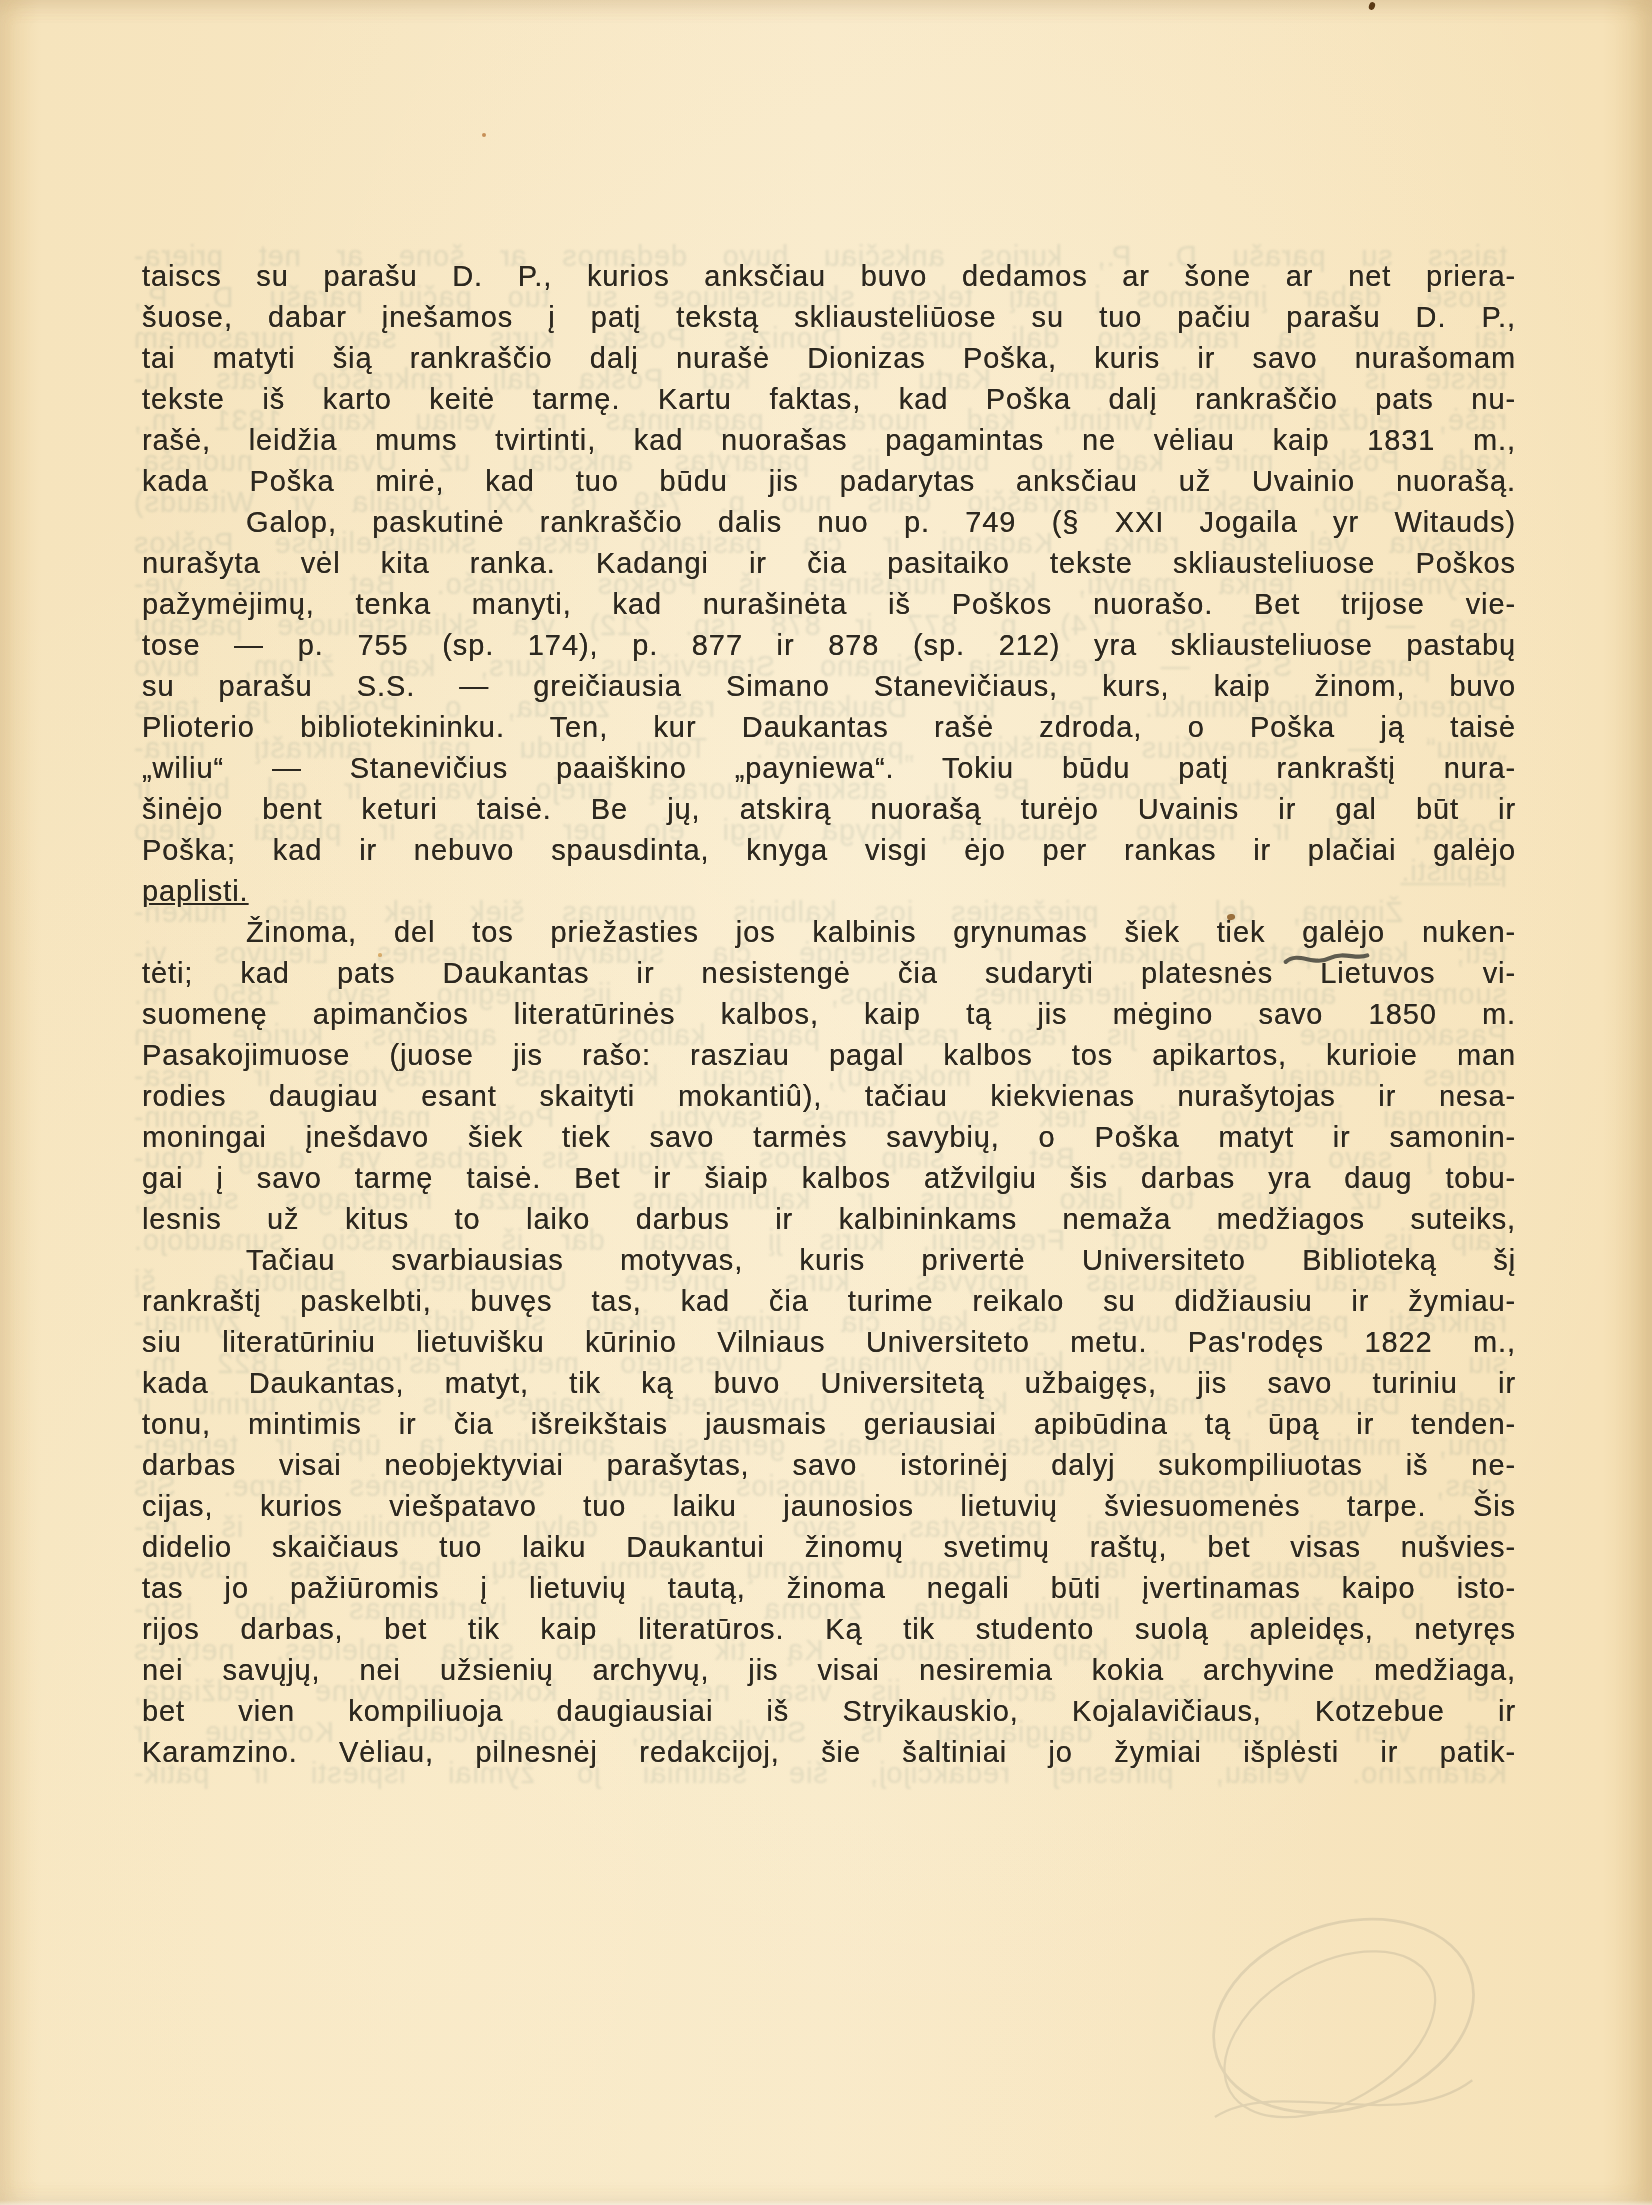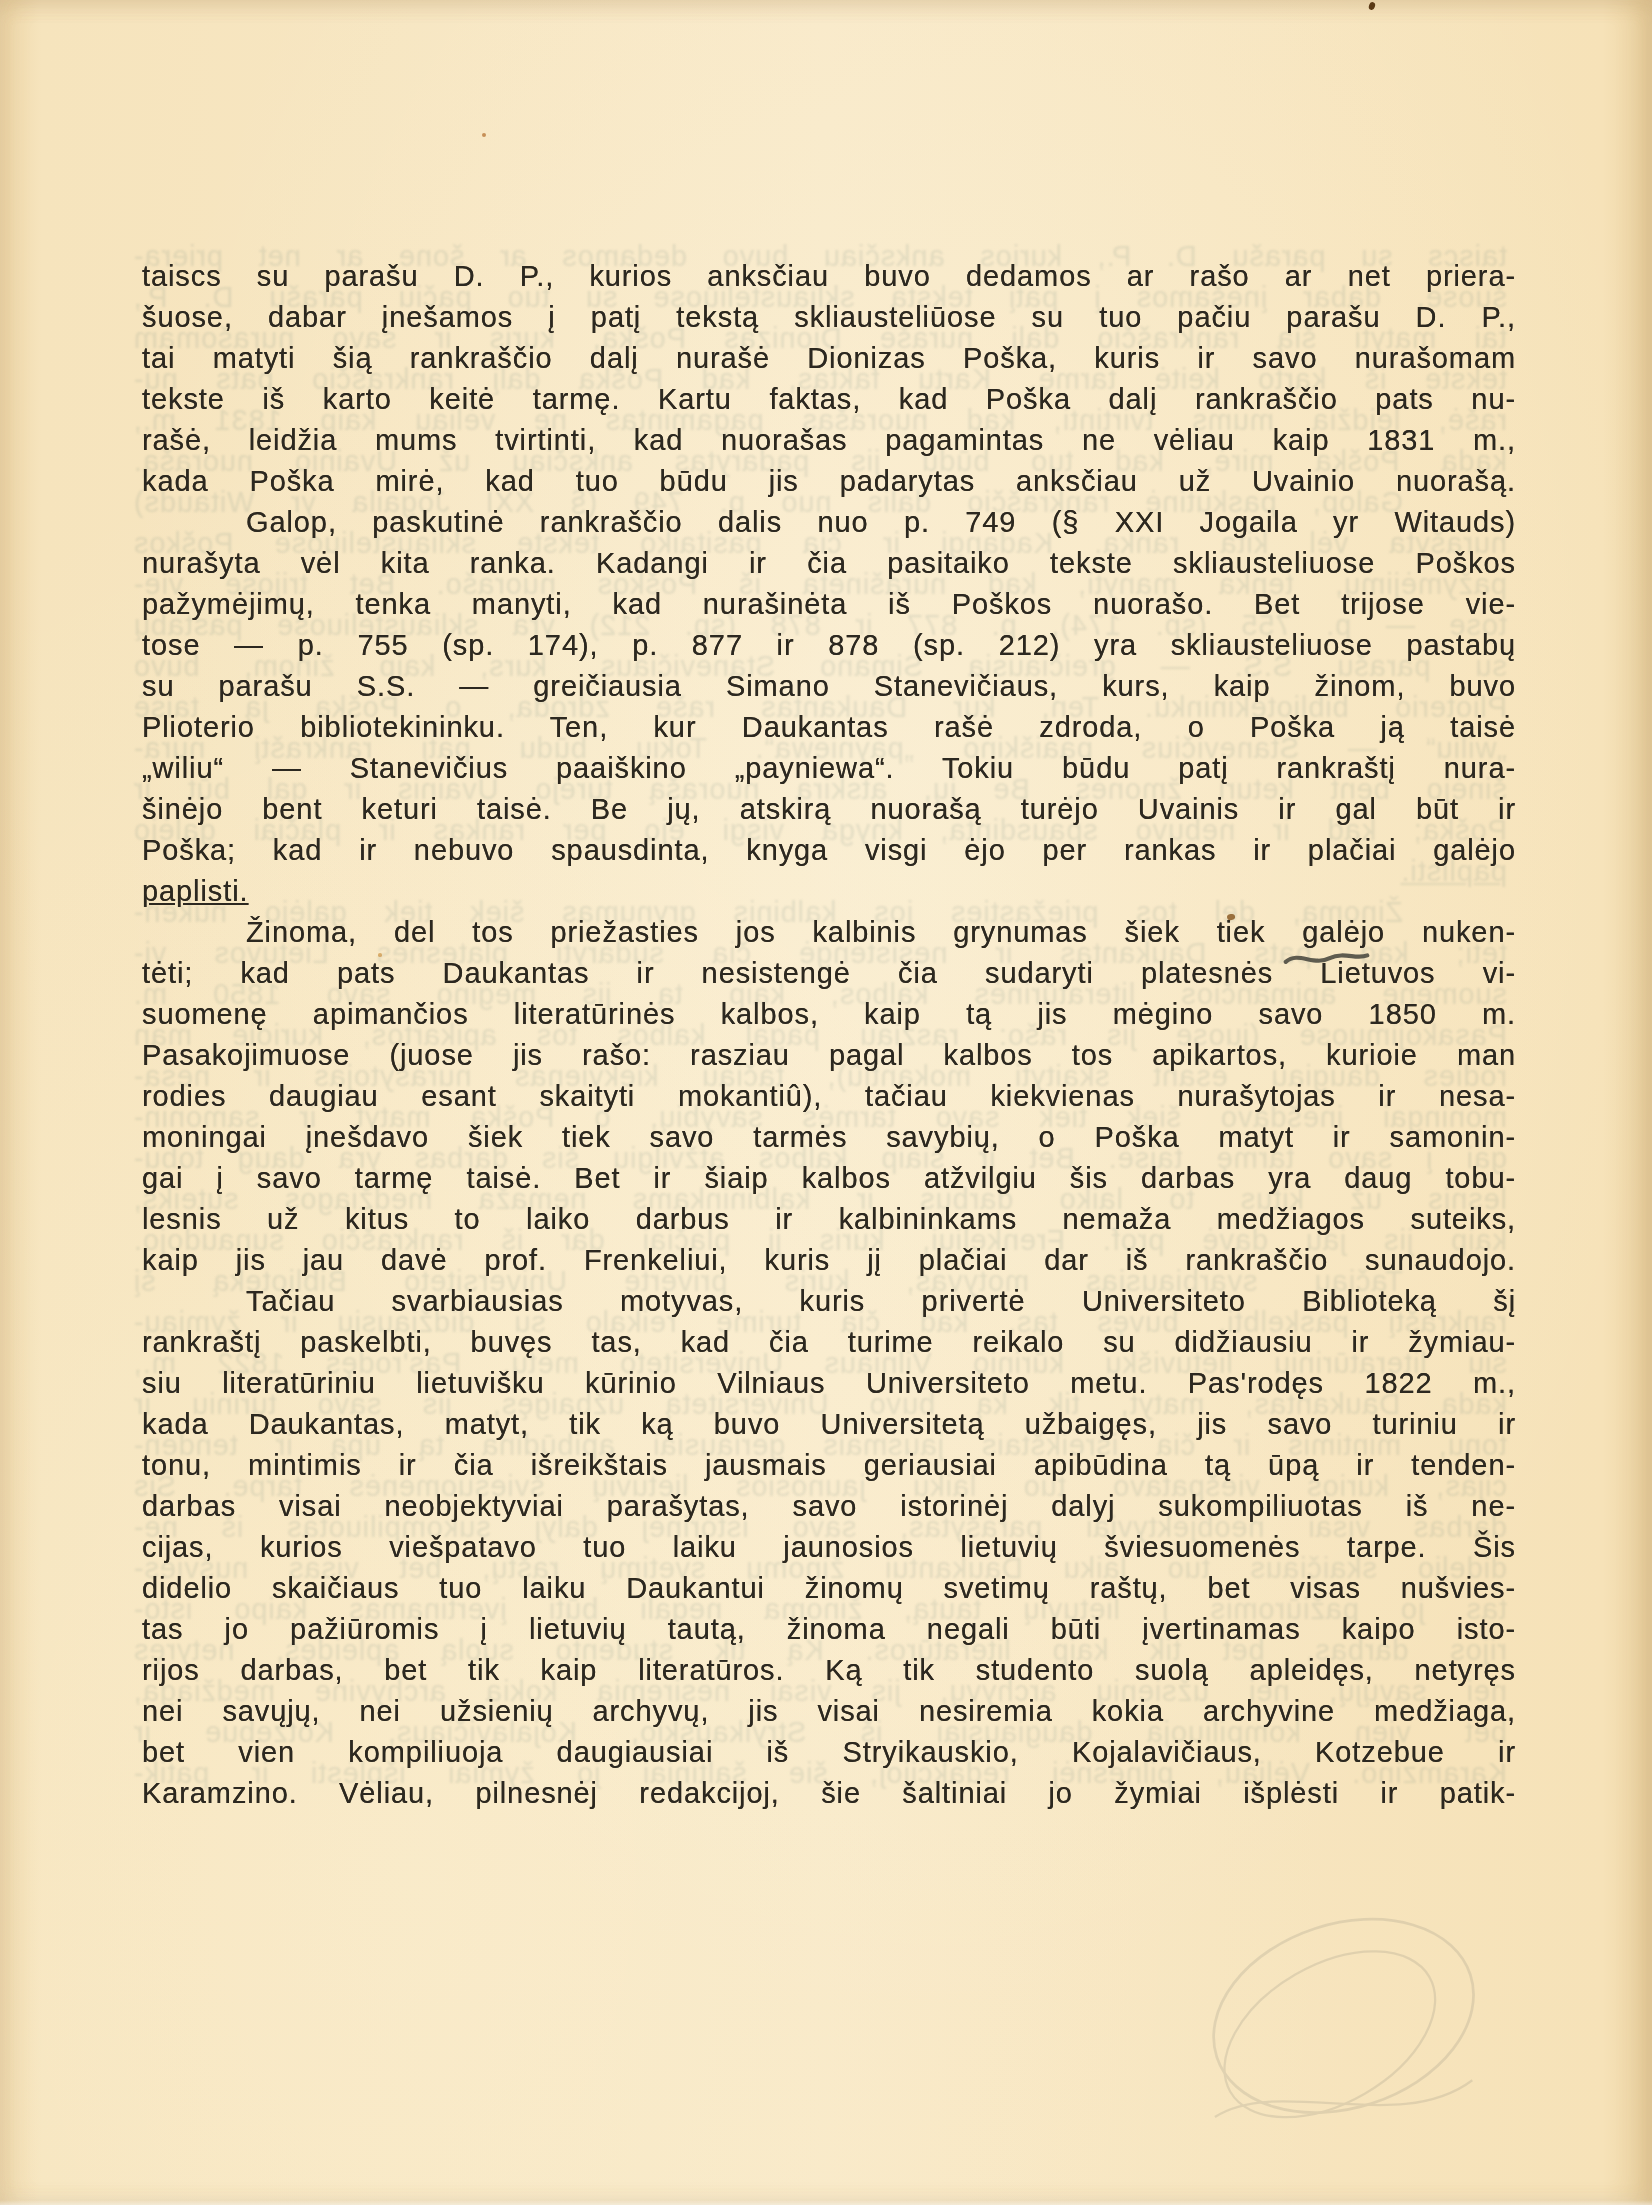--- a/index.html
+++ b/index.html
@@ -117,21 +117,21 @@
           <div class="line">rijos darbas, bet tik kaip literatūros.  Ką tik studento suolą apleidęs, netyręs</div>
           <div class="line">nei savųjų, nei užsienių archyvų, jis visai nesiremia kokia archyvine medžiaga,</div>
           <div class="line">bet vien kompiliuoja daugiausiai iš Stryikauskio, Kojalavičiaus, Kotzebue ir</div>
           <div class="line">Karamzino. Vėliau, pilnesnėj redakcijoj, šie šaltiniai jo žymiai išplėsti ir patik-</div>
         </div>
       </div>
     </div>
 
   <div id="textblock">
       <div class="para">
-        <div class="line">taiscs su parašu D. P., kurios anksčiau buvo dedamos ar rašo ar net priera-</div>
+        <div class="line">taiscs su parašu D. P., kurios anksčiau buvo dedamos ar šone ar net priera-</div>
         <div class="line">šuose, dabar įnešamos į patį tekstą skliausteliūose su tuo pačiu parašu D. P.,</div>
         <div class="line">tai matyti šią rankraščio dalį nurašė Dionizas Poška, kuris ir savo nurašomam</div>
         <div class="line">tekste iš karto keitė tarmę. Kartu faktas, kad Poška dalį rankraščio pats nu-</div>
         <div class="line">rašė, leidžia mums tvirtinti, kad nuorašas pagamintas ne vėliau kaip 1831 m.,</div>
         <div class="line">kada Poška mirė, kad tuo būdu jis padarytas anksčiau už Uvainio nuorašą.</div>
       </div>
       <div class="para">
         <div class="line indent">Galop, paskutinė rankraščio dalis nuo p. 749 (§ XXI Jogaila yr Witauds)</div>
         <div class="line">nurašyta vėl kita ranka. Kadangi ir čia pasitaiko tekste skliausteliuose Poškos</div>
         <div class="line">pažymėjimų, tenka manyti, kad nurašinėta iš Poškos nuorašo. Bet trijose vie-</div>
@@ -145,21 +145,20 @@
       </div>
       <div class="para">
         <div class="line indent">Žinoma, del tos priežasties jos kalbinis grynumas šiek tiek galėjo nuken-</div>
         <div class="line">tėti; kad pats Daukantas ir nesistengė čia sudaryti platesnės Lietuvos vi-</div>
         <div class="line">suomenę apimančios literatūrinės kalbos, kaip tą jis mėgino savo 1850 m.</div>
         <div class="line">Pasakojimuose (juose jis rašo: rasziau pagal kalbos tos apikartos, kurioie man</div>
         <div class="line">rodies daugiau esant skaityti mokantiû), tačiau kiekvienas nurašytojas ir nesa-</div>
         <div class="line">moningai įnešdavo šiek tiek savo tarmės savybių, o Poška matyt ir samonin-</div>
         <div class="line">gai į savo tarmę taisė. Bet ir šiaip kalbos atžvilgiu šis darbas yra daug tobu-</div>
         <div class="line">lesnis už kitus to laiko darbus ir kalbininkams nemaža medžiagos suteiks,</div>
-        <div class="line">kaip jis jau davė prof. Frenkeliui, kuris jį plačiai dar iš rankraščio sunaudojo.</div>
       </div>
       <div class="para">
         <div class="line indent">Tačiau svarbiausias motyvas, kuris privertė Universiteto Biblioteką šį</div>
         <div class="line">rankraštį paskelbti, buvęs tas, kad čia turime reikalo su didžiausiu ir žymiau-</div>
         <div class="line">siu literatūriniu lietuvišku kūrinio Vilniaus Universiteto metu. Pas'rodęs 1822 m.,</div>
         <div class="line">kada Daukantas, matyt, tik ką buvo Universitetą užbaigęs, jis savo turiniu ir</div>
         <div class="line">tonu, mintimis ir čia išreikštais jausmais geriausiai apibūdina tą ūpą ir tenden-</div>
         <div class="line">darbas visai neobjektyviai parašytas, savo istorinėj dalyj sukompiliuotas iš ne-</div>
         <div class="line">cijas, kurios viešpatavo tuo laiku jaunosios lietuvių šviesuomenės tarpe. Šis</div>
         <div class="line">didelio skaičiaus tuo laiku Daukantui žinomų svetimų raštų, bet visas nušvies-</div>

